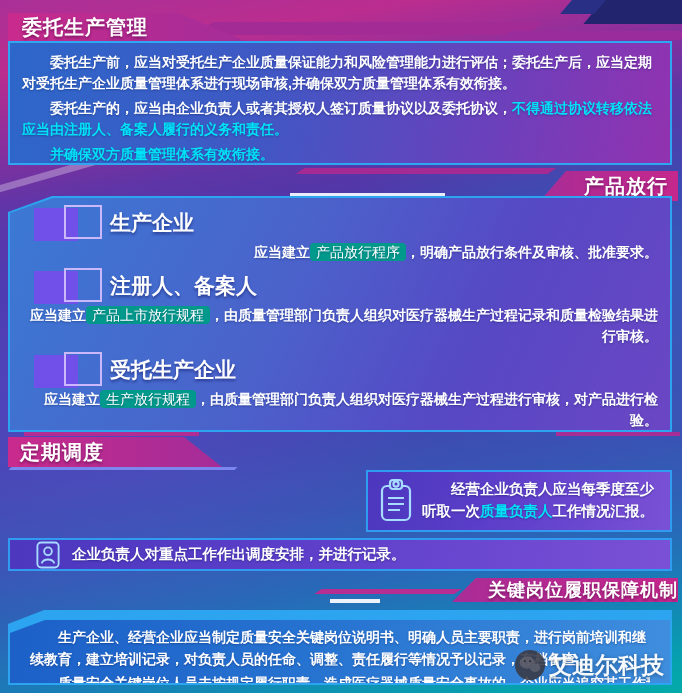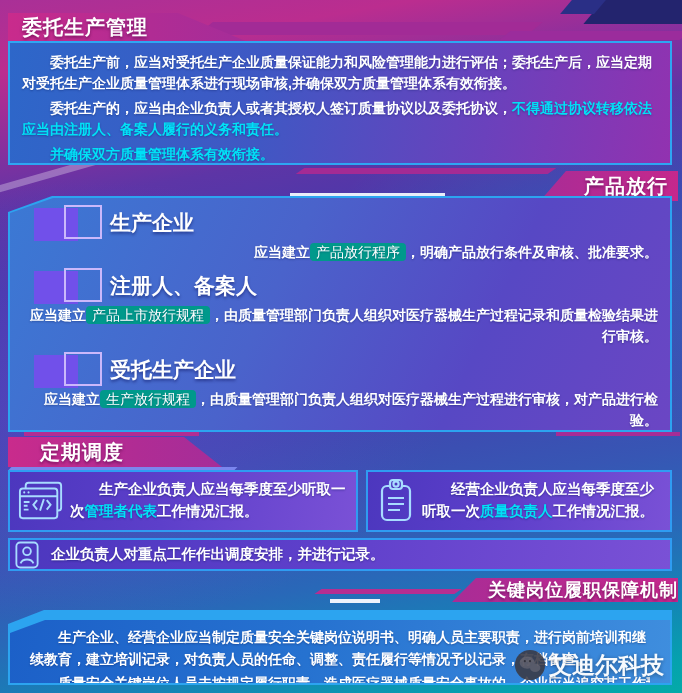--- a/index.html
+++ b/index.html
@@ -25,21 +25,21 @@
     position:absolute;display:flex;align-items:center;
     font-weight:700;color:#fff;letter-spacing:1px;
     text-shadow:0 2px 3px rgba(70,0,60,.55);
     background:linear-gradient(90deg,#c92b8c 0%,#b02c94 60%,#a52d99 100%);
   }
   #banner1{left:8px;top:13px;width:240px;height:29px;font-size:20px;padding-left:14px;
     clip-path:polygon(0 0,170px 0,100% 100%,0 100%);box-sizing:border-box;}
   #banner2{left:540px;top:171px;width:138px;height:30px;font-size:20px;justify-content:flex-end;padding-right:10px;
     clip-path:polygon(26px 0,100% 0,100% 100%,0 100%);box-sizing:border-box;
     background:linear-gradient(90deg,#a92c96 0%,#c5288c 100%);}
-  #banner3{left:8px;top:437px;width:214px;height:30px;font-size:20px;padding-left:32px;
+  #banner3{left:8px;top:437px;width:214px;height:30px;font-size:20px;padding-left:12px;
     clip-path:polygon(0 0,176px 0,100% 100%,0 100%);box-sizing:border-box;}
   #banner4{left:452px;top:578px;width:226px;height:24px;font-size:18px;justify-content:flex-end;
     clip-path:polygon(24px 0,100% 0,100% 100%,0 100%);box-sizing:border-box;
     background:linear-gradient(90deg,#a92c96 0%,#c5288c 100%);}
   
   #box1{
     position:absolute;left:8px;top:41px;width:664px;height:124px;box-sizing:border-box;
     border:2px solid #2ea6f2;padding:5px 12px;
     background:linear-gradient(100deg,#2d67c9 0%,#3f58c4 38%,#6a41bc 72%,#9232b0 100%);
   }
@@ -62,21 +62,21 @@
   .chip{background:#00998b;border-radius:4px;padding:1px 6px;font-weight:400;}
   .extra-line{margin:2px 0 0 0;font-size:14px;font-weight:700;}
   
   .card{
     position:absolute;box-sizing:border-box;border:2px solid #2f9cf2;
     background:linear-gradient(100deg,#4c37be 0%,#5d3fca 45%,#7a51d6 100%);
     display:flex;align-items:center;padding:4px 8px;gap:6px;
   }
   #card1{left:8px;top:470px;width:350px;height:62px;}
   #card2{left:366px;top:470px;width:306px;height:62px;}
-  #card3{left:8px;top:538px;width:664px;height:33px;gap:12px;padding:2px 5px;}
+  #card3{left:8px;top:538px;width:664px;height:33px;gap:12px;padding:2px 26px;}
   .card-icon{flex:0 0 auto;display:flex;align-items:center;justify-content:center;}
   .card-text{font-size:14.5px;font-weight:600;line-height:1.5;text-indent:2em;
     text-shadow:0 1px 2px rgba(0,20,80,.4);}
   #card3 .card-text{text-indent:0;}
   
   #box4wrap{left:8px;top:610px;width:664px;height:75px;
     clip-path:polygon(0 14px,36px 0,100% 0,100% 100%,0 100%);}
   #box4{position:absolute;inset:2px;box-sizing:border-box;
     clip-path:polygon(0 13px,35px 0,100% 0,100% 100%,0 100%);
     background:linear-gradient(100deg,#1c60c8 0%,#2672d0 45%,#3f8ede 100%);
@@ -152,34 +152,20 @@
       <div class="s2body"><span>应当建立</span><span class="chip">生产放行规程</span><span>，由质量管理部门负责人组织对医疗器械生产过程进行审核，对产品进行检验。</span></div>
       <div class="extra-line"><span class="chip">产品上市放行不得委托受托生产企业进行。</span></div>
 
     </div>
   </div>
 
   <div class="banner" id="banner3">
     <span>定期调度</span>
   </div>
 
-  <div class="card" id="card1">
-    <span class="card-icon">
-      <svg width="46" height="44" viewBox="0 0 48 44" fill="none" stroke="#a8dcff" stroke-width="2">
-        <rect x="8" y="3" width="37" height="29" rx="3"></rect>
-        <rect x="2" y="9" width="39" height="31" rx="3" fill="#4c37be"></rect>
-        <path d="M2 17 H41"></path>
-        <circle cx="6.5" cy="13" r="1.1" fill="#a8dcff" stroke="none"></circle>
-        <circle cx="11" cy="13" r="1.1" fill="#a8dcff" stroke="none"></circle>
-        <path d="M6 23 h6 M6 27 h4 M6 31 h5"></path>
-        <path d="M20 21 l-4 5 l4 5 M30 21 l4 5 l-4 5 M27 20 l-4 12"></path>
-      </svg>
-    </span>
-    <span class="card-text"><span>生产企业负责人应当每季度至少听取一次</span><span class="cyan">管理者代表</span><span>工作情况汇报。</span></span>
-  </div>
 
   <div class="card" id="card2">
     <span class="card-icon">
       <svg width="40" height="48" viewBox="0 0 40 48" fill="none" stroke="#a8dcff" stroke-width="2.2">
         <rect x="6" y="9" width="28" height="34" rx="5"></rect>
         <rect x="14" y="3" width="12" height="9" rx="3" fill="#4c37be"></rect>
         <circle cx="20" cy="7" r="2.6"></circle>
         <path d="M12 21 h16 M12 27 h16 M12 33 h12"></path>
       </svg>
     </span>

